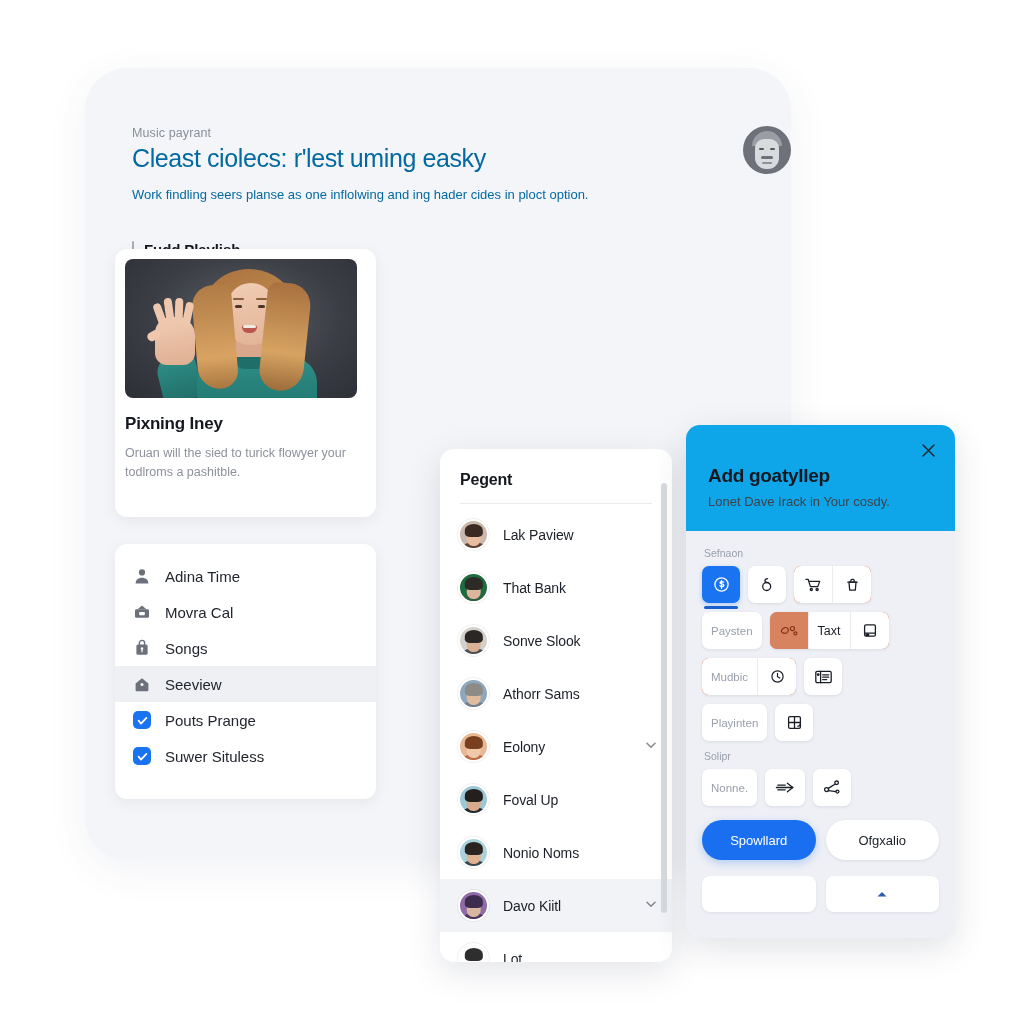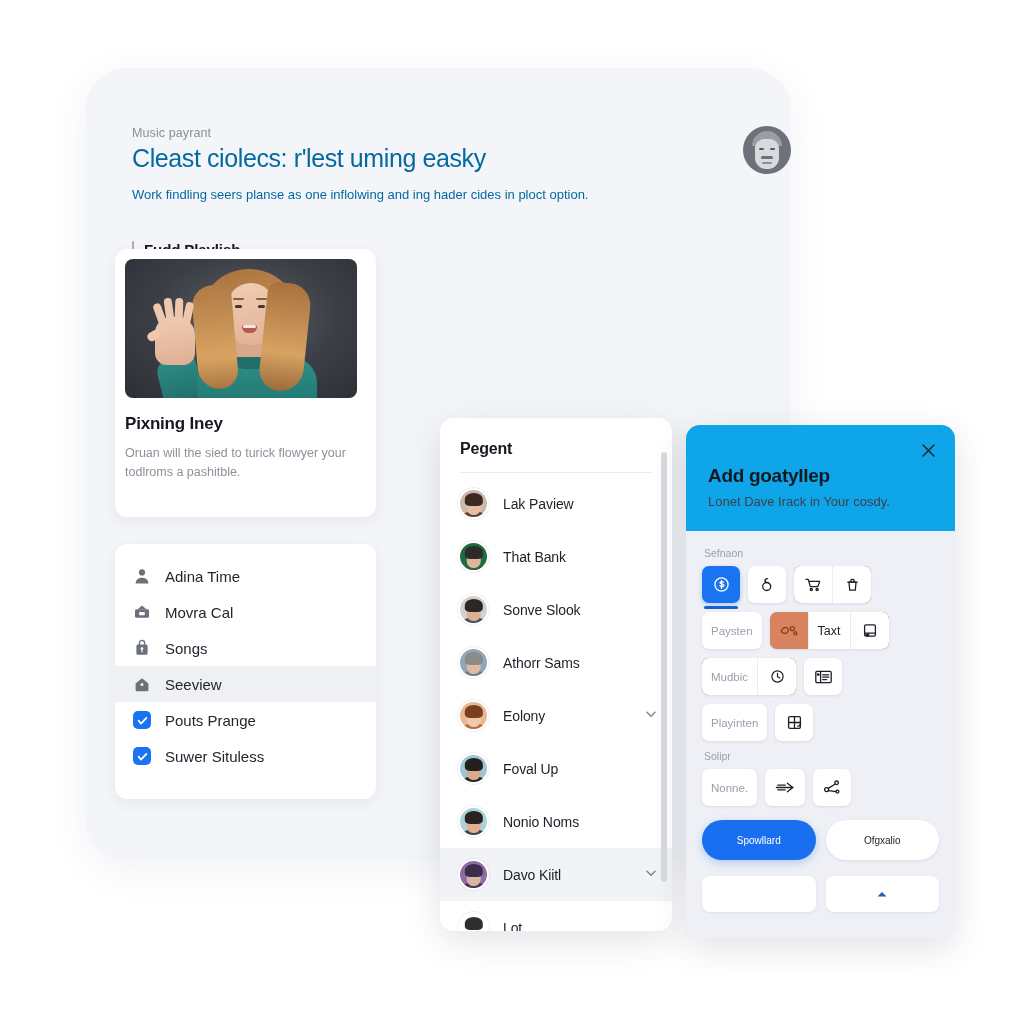--- a/index.html
+++ b/index.html
@@ -245,21 +245,21 @@
     width: 18px; height: 18px; border-radius: 5px;
     background: #1a73f0;
     display: flex; align-items: center; justify-content: center;
     flex: none;
   }
 
   
   .contacts {
     position: absolute;
     left: 440px;
-    top: 418px;
+    top: 449px;
     width: 232px;
     height: 513px;
     background: #ffffff;
     border-radius: 14px;
     box-shadow: 0 10px 34px rgba(40,50,80,0.13);
     overflow: hidden;
   }
   .contacts-head {
     padding: 22px 20px 0 20px;
   }
@@ -417,21 +417,21 @@
     gap: 10px;
     margin-top: 14px;
   }
   .cta {
     flex: 1;
     height: 40px;
     border-radius: 20px;
     display: flex;
     align-items: center;
     justify-content: center;
-    font-size: 10px;
+    font-size: 13px;
     font-weight: 500;
   }
   .cta.filled { background: #1a6ef0; color: #ffffff; box-shadow: 0 3px 8px rgba(26,110,240,0.28); }
   .cta.ghost { background: #ffffff; color: #1b1f27; box-shadow: 0 1px 3px rgba(30,40,70,0.10); }
 
   .ghost-row { display: flex; gap: 10px; margin-top: 16px; }
   .ghost-box {
     flex: 1; height: 36px; background: #ffffff; border-radius: 8px;
     box-shadow: 0 1px 3px rgba(30,40,70,0.08);
     display: flex; align-items: center; justify-content: center;

